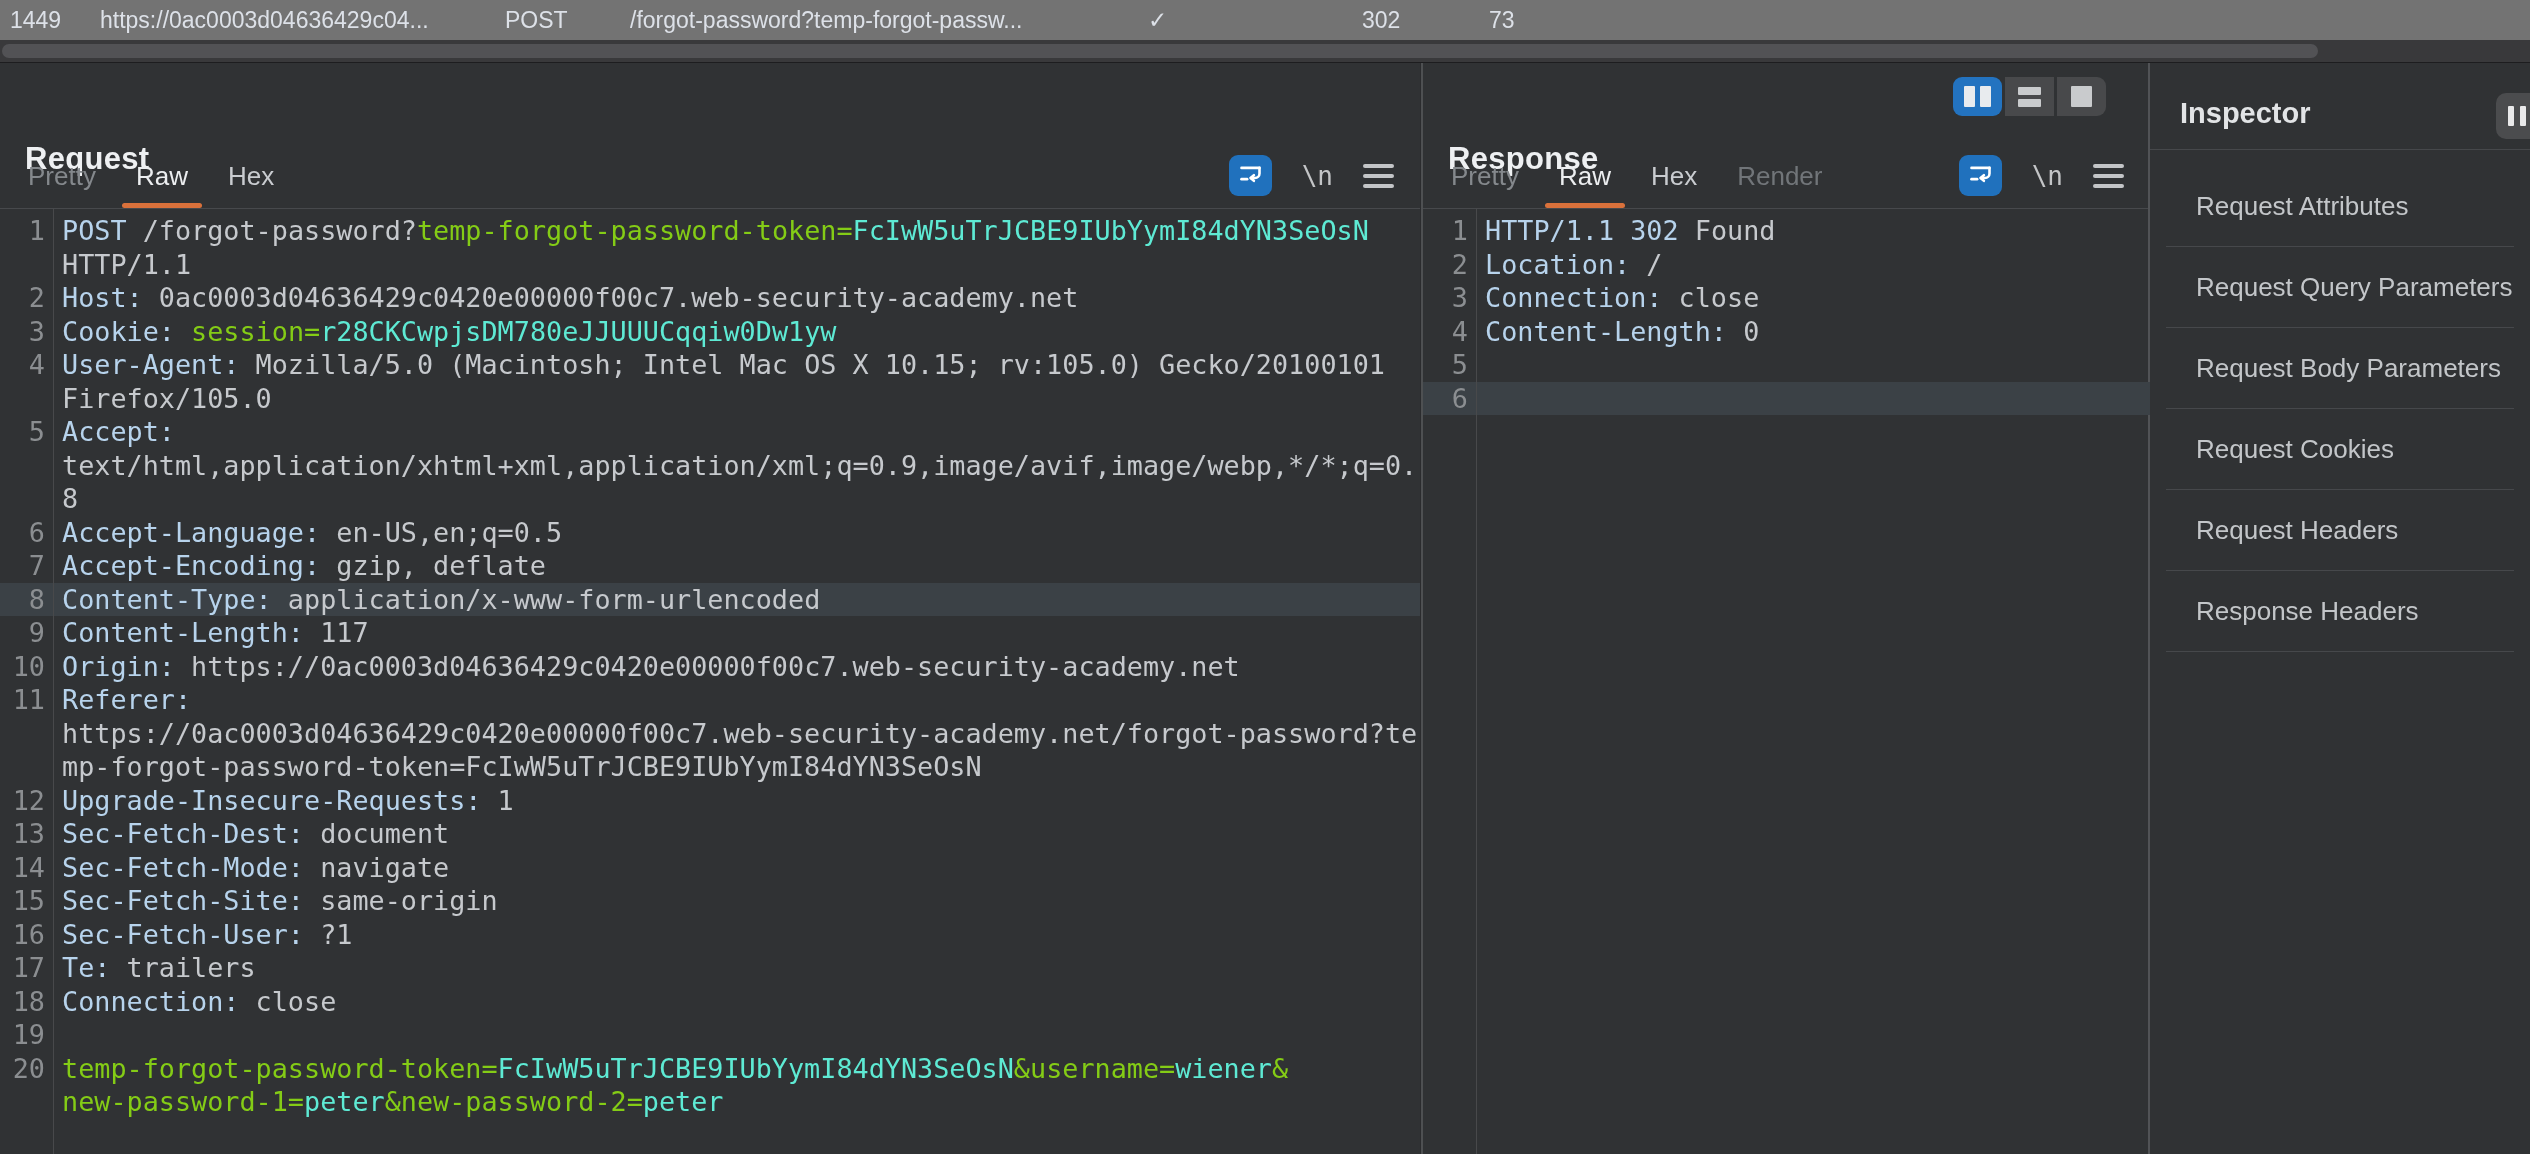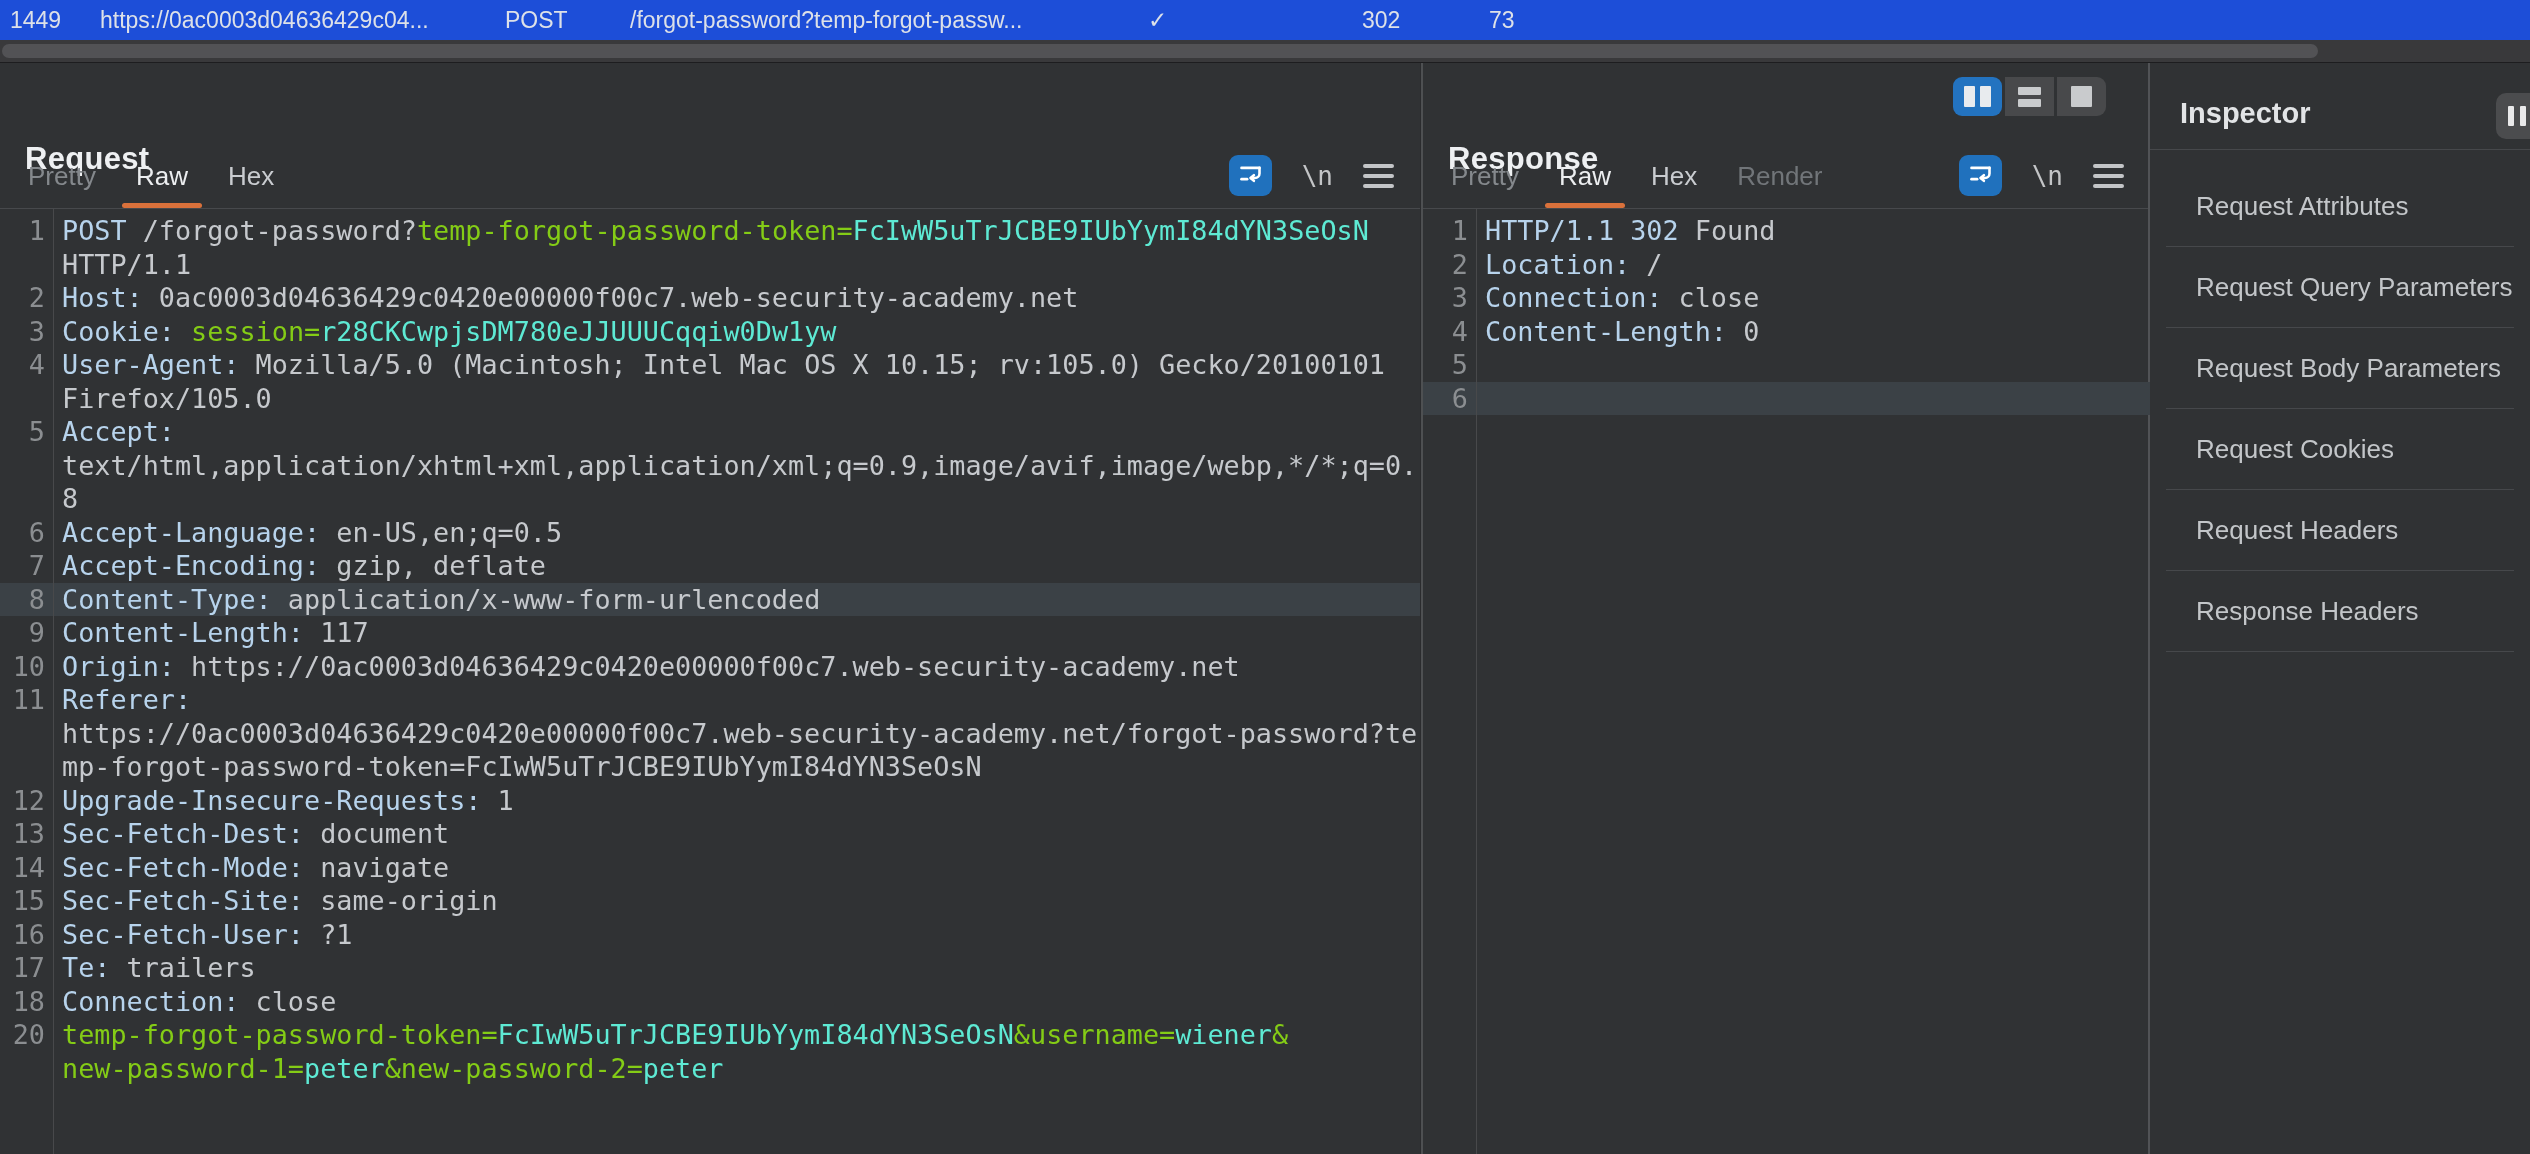--- a/index.html
+++ b/index.html
@@ -2,21 +2,21 @@
 <html><head>
 <meta charset="utf-8">
 <style>
   html,body{margin:0;padding:0;}
   body{
     width:2530px;height:1154px;overflow:hidden;position:relative;
     background:#2b2c2e;font-family:"Liberation Sans",sans-serif;
     -webkit-font-smoothing:antialiased;
   }
   
-  .topbar{position:absolute;top:0;left:0;width:2530px;height:40px;background:#1d4ed8;}
+  .topbar{position:absolute;top:0;left:0;width:2530px;height:40px;background:#737373;}
   .topbar .cell{position:absolute;top:0;height:40px;line-height:40px;color:#dde1e8;font-size:23px;white-space:nowrap;}
   .c-id{left:10px;}
   .c-url{left:100px;}
   .c-method{left:505px;}
   .c-path{left:630px;}
   .c-check{left:1148px;font-size:27px;color:#eef1f5;}
   .c-status{left:1362px;}
   .c-length{left:1489px;}
   
   .hscroll{position:absolute;top:40px;left:0;width:2530px;height:22px;background:#39393b;border-bottom:1px solid #1d1d1f;}
@@ -206,20 +206,24 @@
       </div>
       <div class="crow">
         <span class="gut">17</span>
         <span class="cod"><span class="t-k">Te:</span><span class="t-v"> trailers</span></span>
       </div>
       <div class="crow">
         <span class="gut">18</span>
         <span class="cod"><span class="t-k">Connection:</span><span class="t-v"> close</span></span>
       </div>
       <div class="crow">
+        <span class="gut">19</span>
+        <span class="cod"></span>
+      </div>
+      <div class="crow">
         <span class="gut">20</span>
         <span class="cod"><span class="t-p">temp-forgot-password-token=</span><span class="t-g">FcIwW5uTrJCBE9IUbYymI84dYN3SeOsN</span><span class="t-p">&amp;username=</span><span class="t-g">wiener</span><span class="t-p">&amp;</span></span>
       </div>
       <div class="crow">
         <span class="gut"></span>
         <span class="cod"><span class="t-p">new-password-1=</span><span class="t-g">peter</span><span class="t-p">&amp;new-password-2=</span><span class="t-g">peter</span></span>
       </div>
     </div>
 </section>
 

